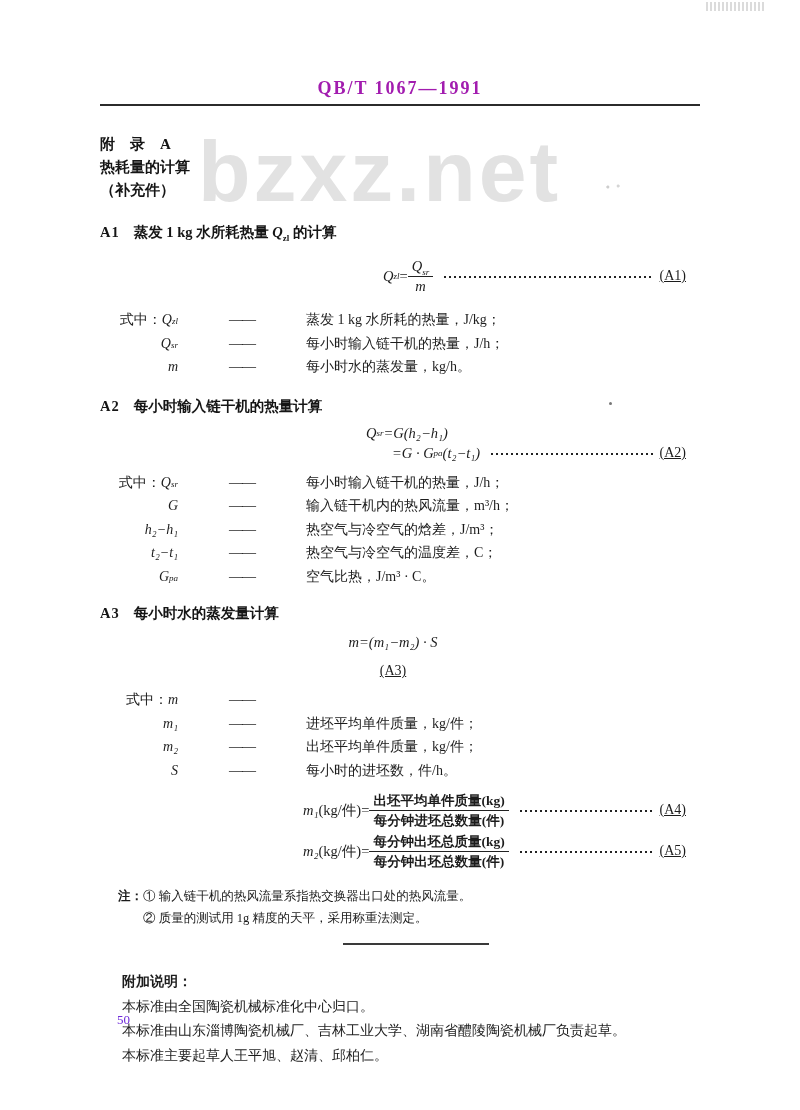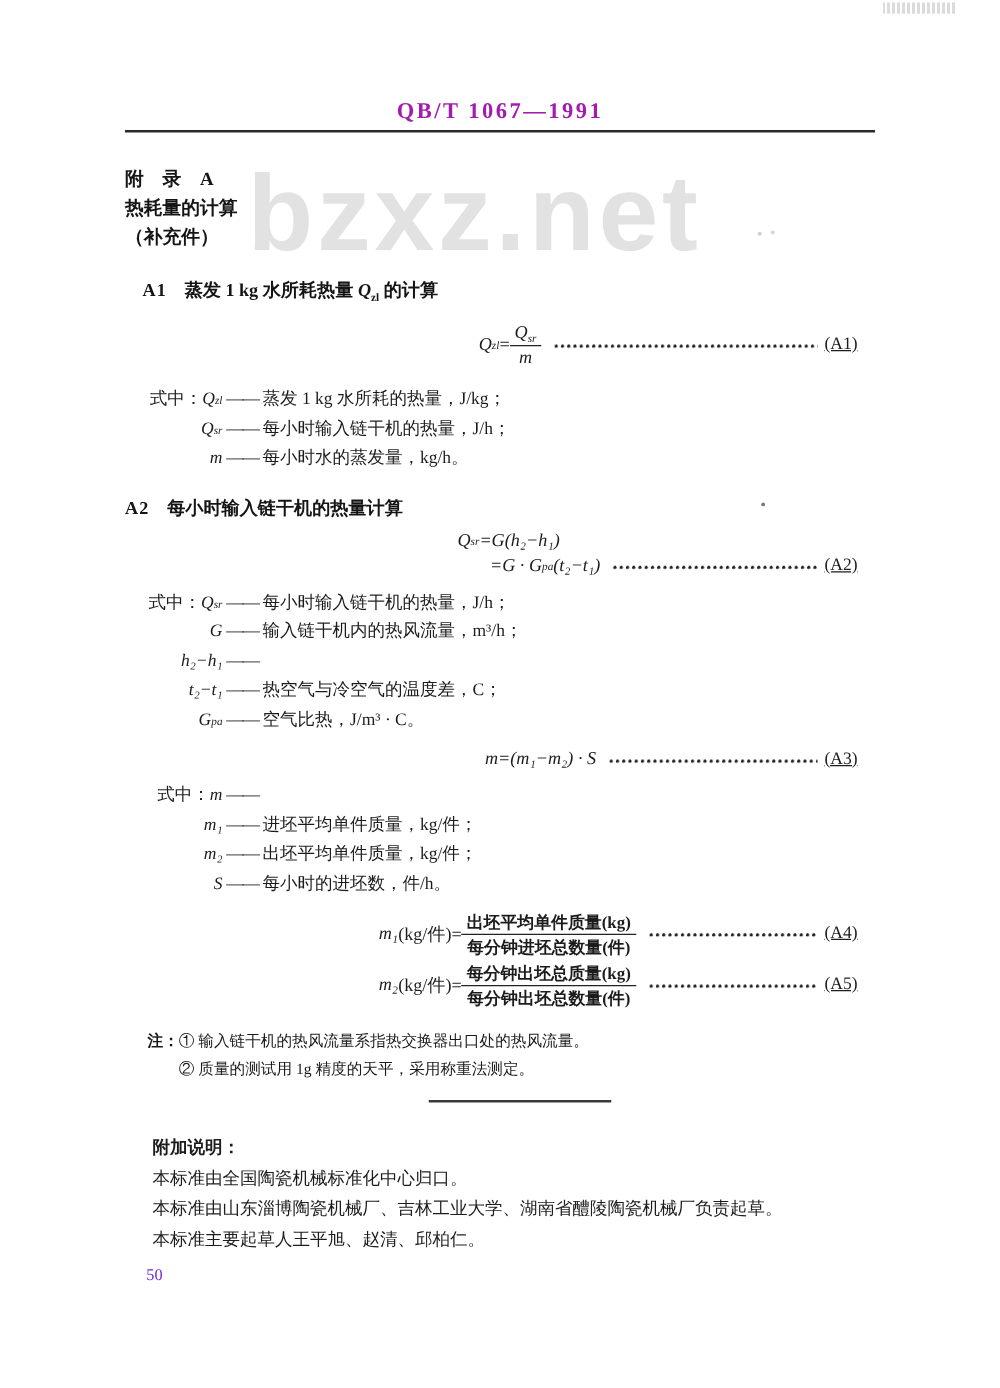--- a/index.html
+++ b/index.html
@@ -48,21 +48,21 @@
     background-image:radial-gradient(circle at 2px 7px,#222 1.1px,rgba(0,0,0,0) 1.5px);
     background-size:5px 12px;background-repeat:repeat-x;}
   .eq-label{font-size:14px;white-space:nowrap;text-decoration:underline;}
   .frac{display:inline-flex;flex-direction:column;align-items:center;vertical-align:middle;}
   .frac-num{padding:0 4px 1px;border-bottom:1.5px solid #222;}
   .frac-den{padding-top:1px;}
   .cn-frac{font-size:13.5px;font-weight:700;line-height:17px;}
   .sp{flex:0 0 auto;}
   
   .where{margin-top:9px;font-size:14px;}
-  .where-row{display:flex;line-height:23.5px;white-space:nowrap;}
+  .where-row{display:flex;line-height:23.5px;white-space:nowrap;gap:48px;}
   .where-lead{flex:0 0 78px;display:flex;justify-content:flex-end;align-items:baseline;}
   .where-dash{padding:0 3px;letter-spacing:-1px;}
   
   .notes{display:flex;margin-top:15px;margin-left:18px;
     font-size:12.5px;line-height:21.5px;color:#1a1a1a;}
   .notes-prefix{white-space:nowrap;font-weight:700;}
   .note-line{white-space:nowrap;}
   .divider{width:146px;height:2px;background:#3a3a3a;margin-top:14px;margin-left:243px;}
   
   .additional{margin-top:25px;margin-left:22px;font-size:14px;line-height:24.5px;}
@@ -83,21 +83,21 @@
 
     <div class="header-title">QB/T 1067—1991</div>
     <div class="header-rule"></div>
 
     <div class="appendix">
       <div>附　录　A</div>
       <div>热耗量的计算</div>
       <div>（补充件）</div>
     </div>
 
-    <div class="sec-head" style="margin-top:21px;margin-left:14px;">
+    <div class="sec-head" style="margin-top:21px;">
       <span class="sec-no">A1</span><span>蒸发 1 kg 水所耗热量 </span><span class="mvar">Q</span><sub>zl</sub><span> 的计算</span>
     </div>
 
     <div class="eq-row" style="margin-top:11px;height:46px;">
       <span class="sp" style="width:283px;"></span>
       <span class="mvar">Q</span>
         <sub class="mvar">zl</sub>
       <span>=</span>
       <span class="frac">
         <span class="frac-num"><span class="mvar">Q</span><sub class="mvar">sr</sub></span>
@@ -168,40 +168,44 @@
             <span class="mvar">G</span>
           </span>
         <span class="where-dash">——</span>
         <span>输入链干机内的热风流量，m³/h；</span>
       </div>
       <div class="where-row">
         <span class="where-lead">
             <span class="mvar">h₂−h₁</span>
           </span>
         <span class="where-dash">——</span>
+        <span>热空气与冷空气的焓差，J/m³；</span>
       </div>
       <div class="where-row">
         <span class="where-lead">
             <span class="mvar">t₂−t₁</span>
           </span>
         <span class="where-dash">——</span>
         <span>热空气与冷空气的温度差，C；</span>
       </div>
       <div class="where-row">
         <span class="where-lead">
             <span class="mvar">G</span>
             <sub class="mvar">pa</sub>
           </span>
         <span class="where-dash">——</span>
         <span>空气比热，J/m³ · C。</span>
       </div>
     </div>
 
-
-    <div class="eq-row" style="margin-top:11px;">
+    <div class="sec-head" style="margin-top:16px;">
+      <span class="sec-no">A3</span><span>每小时水的蒸发量计算</span>
+    </div>
+
+    <div class="eq-row" style="margin-top:11px;flex-direction:column;">
       <span class="sp" style="width:288px;"></span>
       <span class="mvar">m=(m₁−m₂) · S</span>
       <span class="leader"></span>
       <span class="eq-label">(A3)</span>
     </div>
 
     <div class="where">
       <div class="where-row">
         <span class="where-lead">
             <span>式中：</span>

